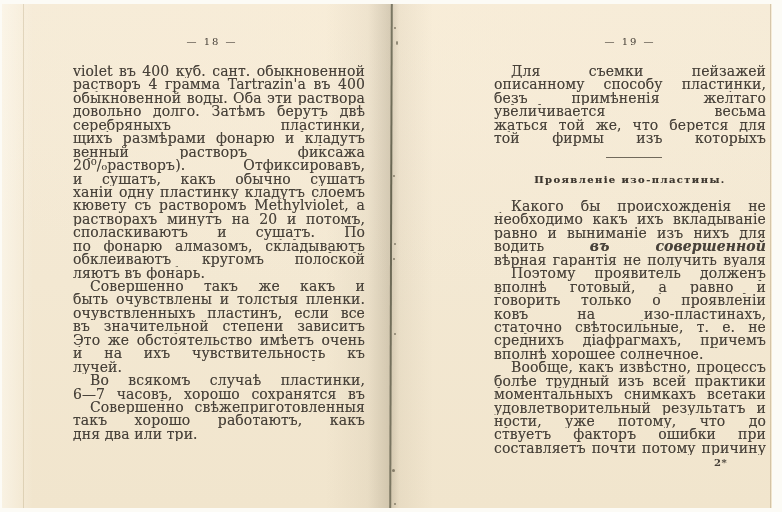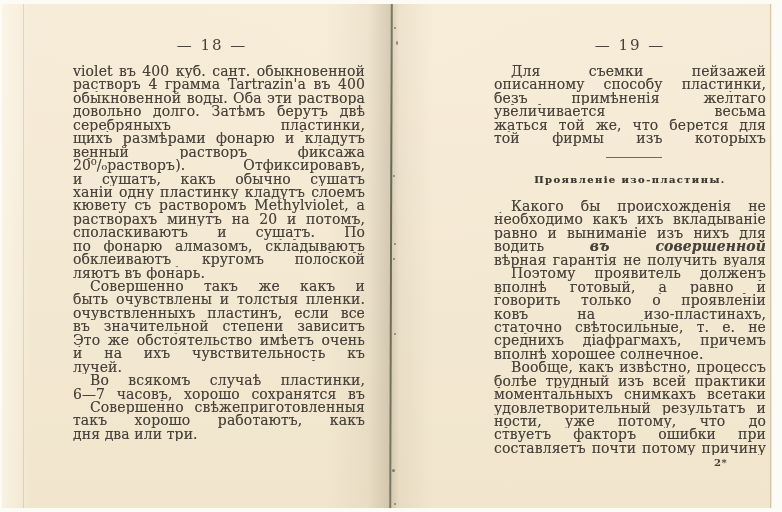--- a/index.html
+++ b/index.html
@@ -25,21 +25,21 @@
     position:absolute;left:390px;top:4px;bottom:4px;width:2px;
     background:linear-gradient(180deg,#7b7864 0%,#696652 35%,#74705c 70%,#7d7863 100%);
     transform:rotate(.18deg);
   }
   .speck{position:absolute;width:2px;height:2px;border-radius:50%;background:rgba(62,56,40,.55);}
   .page{position:absolute;top:0;height:512px;color:var(--ink);}
   .page-left{left:73px;width:292px;}
   .page-right{left:450px;width:272px;margin-left:44px;}
   .pagenum{
     position:absolute;top:36px;left:0;right:0;text-align:center;
-    font-size:15px;letter-spacing:2px;color:var(--ink);
+    font-size:10px;letter-spacing:2px;color:var(--ink);
   }
   .page-left .pagenum{left:-14px;} 
   .textblock{position:absolute;left:0;right:0;}
   .tb-main{top:65px;}
   .tb-body{top:200px;}
   .line{
     font-size:14px;line-height:13.45px;height:13.45px;overflow:hidden;
     text-align:justify;text-align-last:justify;letter-spacing:.1px;
     text-shadow:0 0 .4px rgba(71,65,57,.45);
   }

